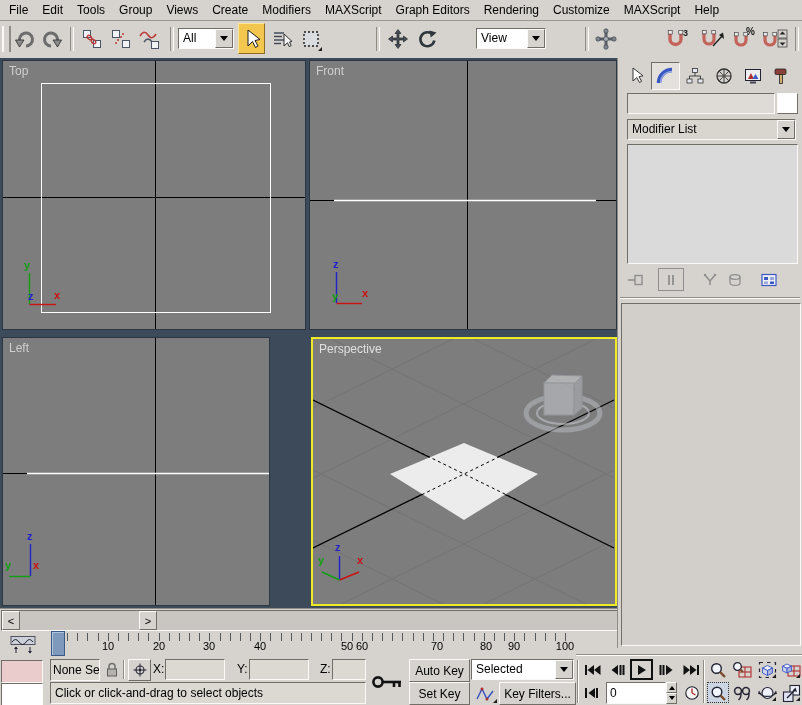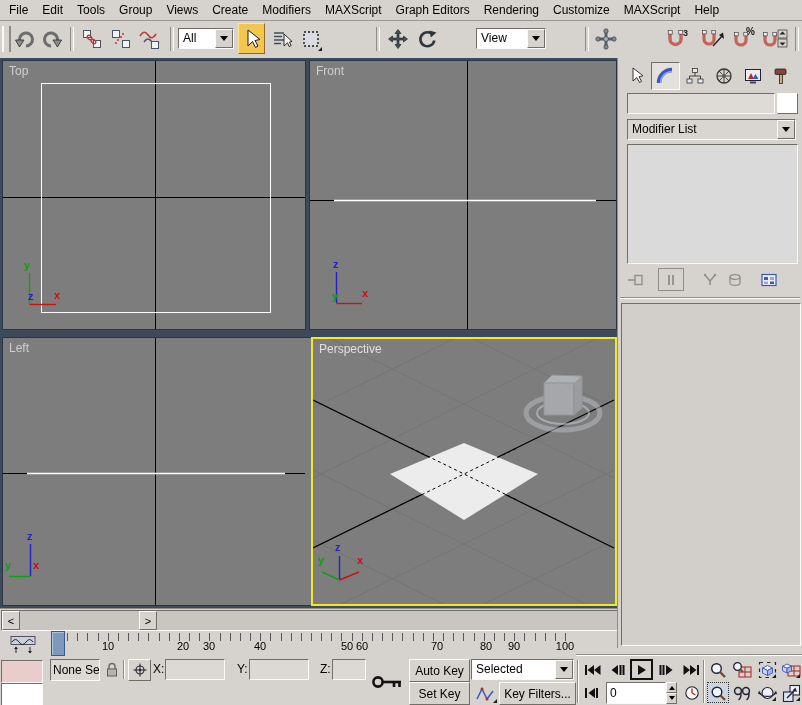--- a/index.html
+++ b/index.html
@@ -275,21 +275,21 @@
         <line x1="24" y1="139.5" x2="286" y2="139.5" stroke="#fff" stroke-width="1.6"></line>
         <path d="M26.5 242 V211" stroke="#2222cc" stroke-width="1.4"></path>
         <path d="M26.5 242.5 H52" stroke="#cc1111" stroke-width="1.4"></path>
       </svg>
       <span class="vp-label">Front</span>
       <span class="axl" style="left:23px;top:198px;color:#2222cc;">z</span>
       <span class="axl" style="left:22px;top:230px;color:#11a011;">y</span>
       <span class="axl" style="left:52px;top:227px;color:#cc1111;">x</span>
     </div>
 
-    <div class="vp" style="left:2px;top:279px;width:310px;height:269px;">
+    <div class="vp" style="left:2px;top:279px;width:268px;height:269px;">
       <svg width="302" height="267" viewBox="0 0 302 267">
         <line x1="152.5" y1="0" x2="152.5" y2="267" stroke="#000"></line>
         <line x1="0" y1="135.5" x2="302" y2="135.5" stroke="#000"></line>
         <line x1="24" y1="135.5" x2="282" y2="135.5" stroke="#fff" stroke-width="1.6"></line>
         <path d="M27.5 238 V206" stroke="#2222cc" stroke-width="1.4"></path>
         <path d="M27.5 238.5 H6" stroke="#11a011" stroke-width="1.4"></path>
       </svg>
       <span class="vp-label">Left</span>
       <span class="axl" style="left:24px;top:193px;color:#2222cc;">z</span>
       <span class="axl" style="left:2px;top:222px;color:#11a011;">y</span>
@@ -443,21 +443,21 @@
           <path d="M6 12 v6 M20 12 v6" stroke="#223" stroke-width="1"></path>
           <polygon points="4,14 8,14 6,11.5" fill="#223"></polygon>
             <polygon points="18,16 22,16 20,18.5" fill="#223"></polygon>
         </svg>
       </div>
       <div class="abs" style="left:57px;top:3px;width:510px;height:8px;
            background:repeating-linear-gradient(90deg,#55585c 0 1px,transparent 1px 10.16px);"></div>
       <div class="ticknums">
         <span style="left:57px;">0</span>
         <span style="left:108px;">10</span>
-        <span style="left:159px;margin-left:24px;">20</span>
+        <span style="left:159px;">20</span>
         <span style="left:209px;">30</span>
         <span style="left:260px;">40</span>
         <span style="left:311px;margin-left:36px;">50</span>
         <span style="left:362px;">60</span>
         <span style="left:437px;">70</span>
         <span style="left:486px;">80</span>
         <span style="left:514px;">90</span>
         <span style="left:565px;">100</span>
       </div>
       <div class="abs" style="left:51px;top:1px;width:12px;height:23px;background:#7e99bb;
@@ -491,20 +491,23 @@
     </div>
     <span class="lbl abs" style="left:237px;top:53px;">Y:</span>
     <div class="sunk abs" style="left:249px;top:50px;width:58px;height:19px;">
       <span class="lbl"></span>
     </div>
     <span class="lbl abs" style="left:320px;top:53px;">Z:</span>
     <div class="sunk abs" style="left:332px;top:50px;width:32px;height:19px;">
       <span class="lbl"></span>
     </div>
 
+    <div class="sunk abs" style="left:50px;top:73px;width:314px;height:20px;display:flex;align-items:center;">
+      <span class="lbl" style="padding-left:4px;white-space:nowrap;">Click or click-and-drag to select objects</span>
+    </div>
 
     <div class="flat abs cc" style="left:366px;top:50px;width:42px;height:44px;">
       <svg width="34" height="22" viewBox="0 0 34 22">
         <circle cx="7" cy="11" r="4.6" fill="none" stroke="#111" stroke-width="2.6"></circle>
         <line x1="11.5" y1="11" x2="30" y2="11" stroke="#111" stroke-width="2.6"></line>
         <line x1="23" y1="11" x2="23" y2="16" stroke="#111" stroke-width="2.6"></line>
         <line x1="28.5" y1="11" x2="28.5" y2="16" stroke="#111" stroke-width="2.6"></line>
       </svg>
     </div>
 

